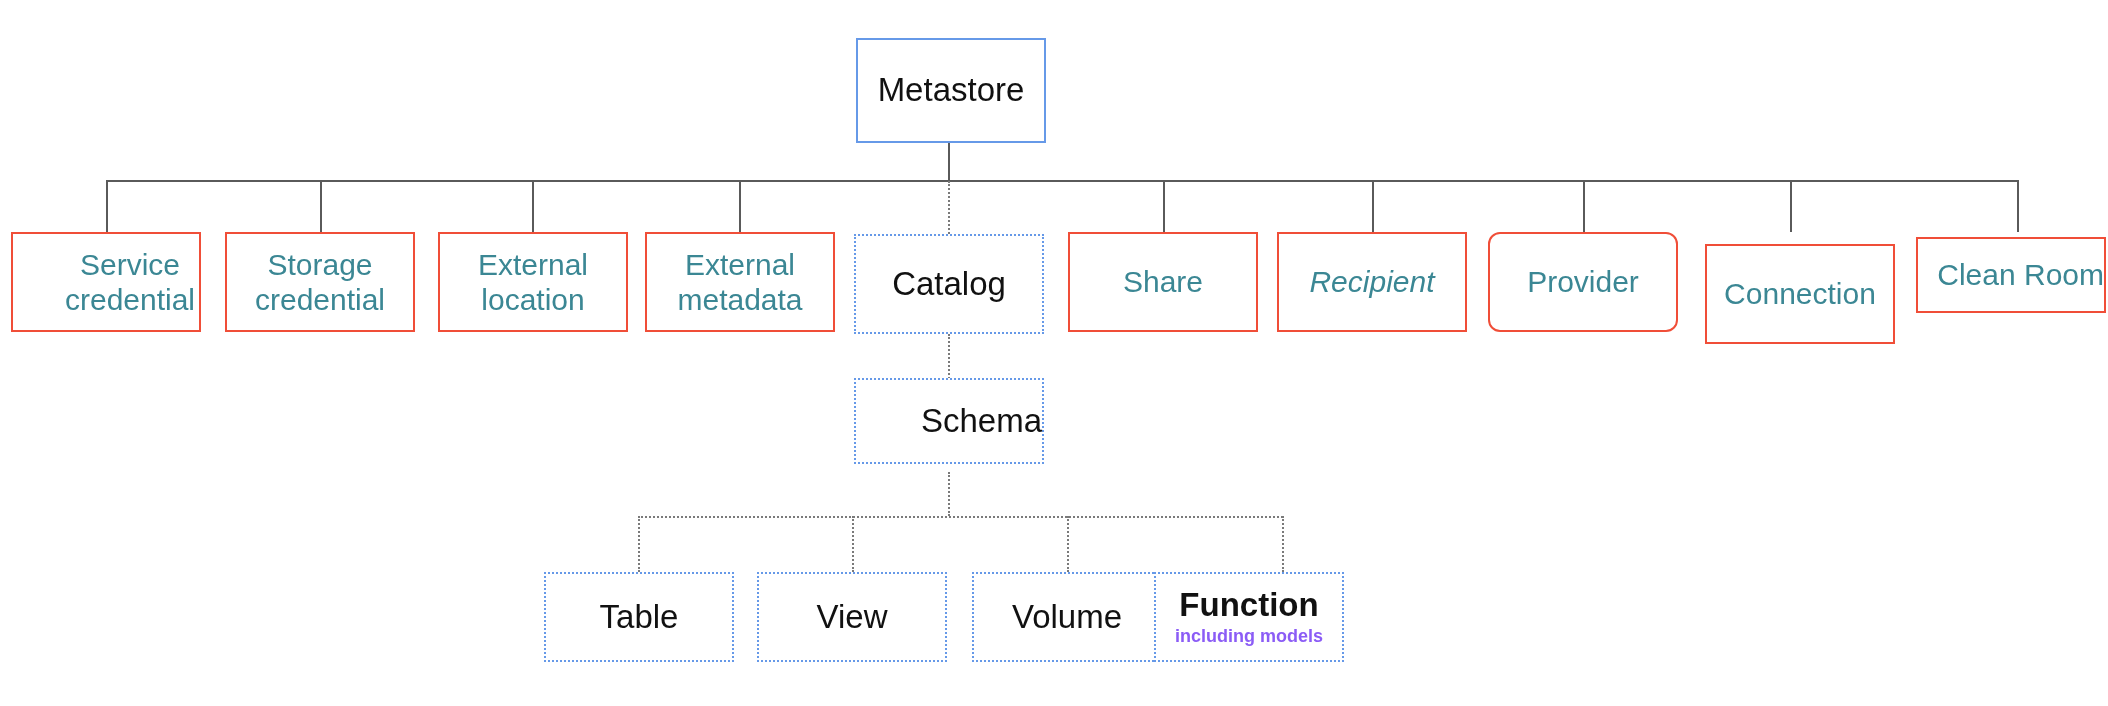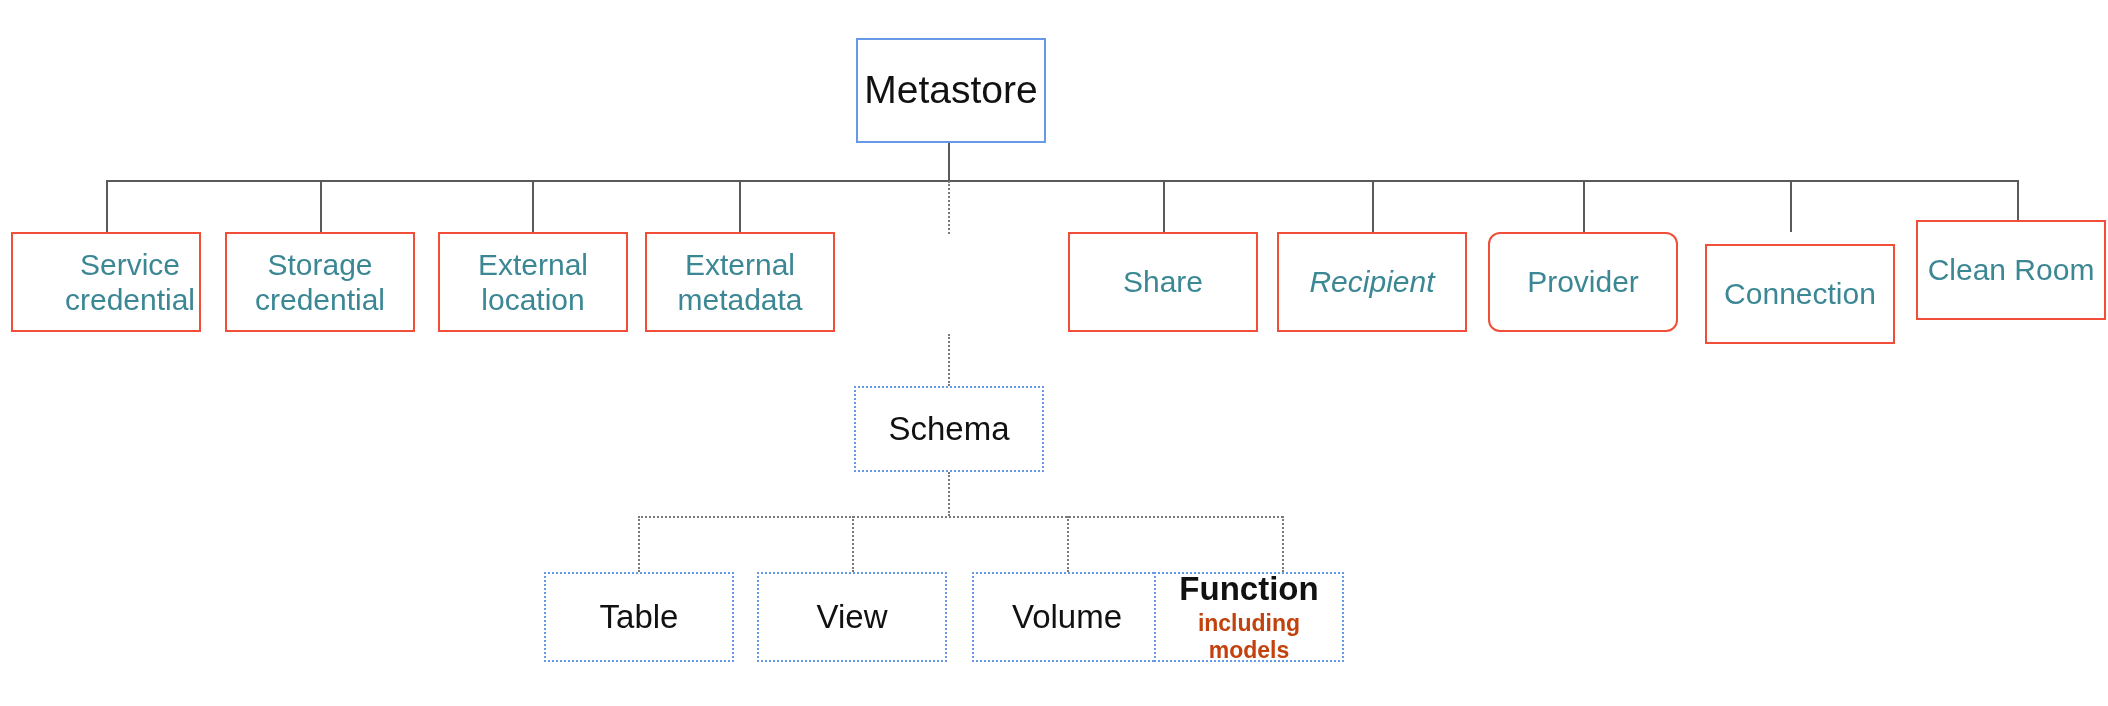--- a/index.html
+++ b/index.html
@@ -26,35 +26,35 @@
     justify-content: center;
     background: #ffffff;
     text-align: center;
     line-height: 1.18;
     z-index: 3;
   }
   
   .node.root {
     border: 2px solid #6699e8;
     color: #111111;
-    font-size: 39px;
+    font-size: 33px;
   }
   .node.secured {
     border: 2px solid #f04e38;
     color: #3b8794;
     font-size: 30px;
   }
   .node.dotted {
     border: 2px dotted #6699e8;
     color: #111111;
     font-size: 33px;
   }
   .node .sub {
-    font-size: 23px;
-    color: #c2410c;
+    font-size: 18px;
+    color: #8b5cf6;
     margin-top: 1px;
   }
   .node .main-label {
     display: block;
   }
   
   .conn {
     position: absolute;
     z-index: 1;
   }
@@ -136,26 +136,29 @@
   </div>
 
   <div class="node secured" style="left:1488px; top:232px; width:190px; height:100px;border-radius:12px;">
     <span class="main-label">Provider</span>
   </div>
 
   <div class="node secured" style="left:1705px; top:232px; width:190px; height:100px;margin-top:12px;">
     <span class="main-label">Connection</span>
   </div>
 
-  <div class="node secured" style="left:1916px; top:220px; width:190px; height:100px;">
+  <div class="node secured" style="left:1916px; top:237px; width:190px; height:76px;align-items:flex-end;">
     <span class="main-label">Clean Room</span>
   </div>
 
+  <div class="node dotted" style="left:854px; top:234px; width:190px; height:100px;">
+    <span class="main-label">Catalog</span>
+  </div>
 
-  <div class="node dotted" style="left:854px; top:386px; width:190px; height:86px;">
+  <div class="node dotted" style="left:854px; top:378px; width:190px; height:86px;align-items:flex-end;">
     <span class="main-label">Schema</span>
   </div>
 
   <div class="node dotted" style="left:544px; top:572px; width:190px; height:90px;">
     <span class="main-label">Table</span>
   </div>
 
   <div class="node dotted" style="left:757px; top:572px; width:190px; height:90px;text-align:right;">
     <span class="main-label">View</span>
   </div>

